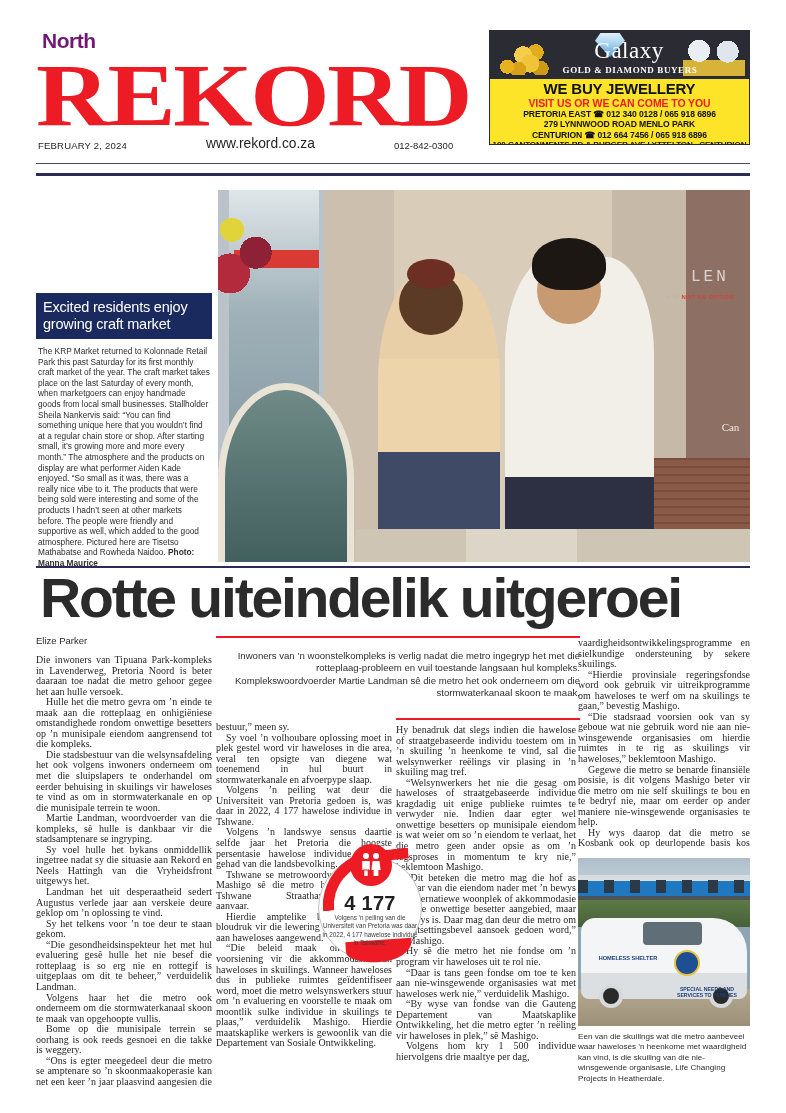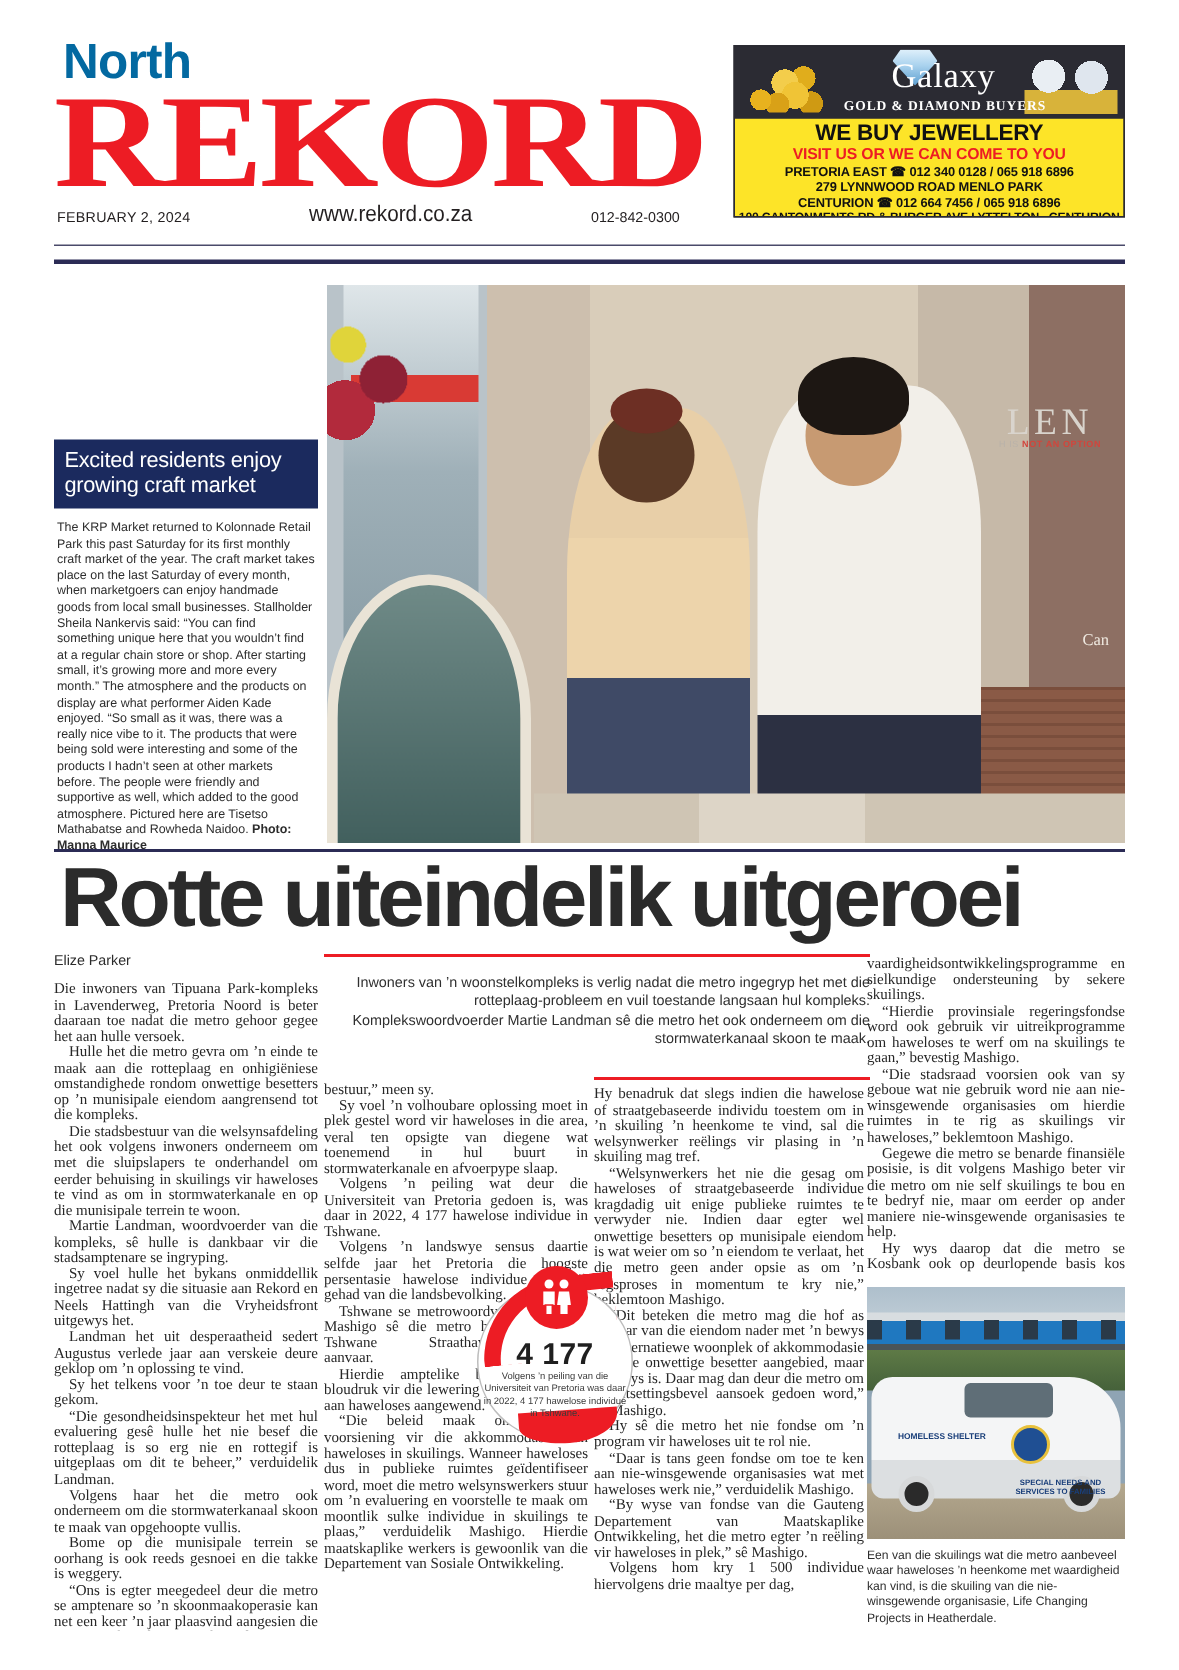--- a/index.html
+++ b/index.html
@@ -10,21 +10,21 @@
     -webkit-font-smoothing:antialiased;
     overflow:hidden;
   }
   .page{position:relative;width:786px;height:1113px;background:#fff;box-sizing:border-box;}
 
   
   .masthead{position:absolute;left:36px;top:24px;width:714px;height:128px;}
   .mast-left{position:absolute;left:0;top:0;width:448px;}
   .mast-north{
     font-family:"Liberation Sans", sans-serif;
-    font-weight:700;font-size:33px;line-height:34px;color:#0369a1;
+    font-weight:700;font-size:21px;line-height:34px;color:#701a75;
     letter-spacing:-0.5px;margin-left:6px;
   }
   .mast-rekord{
     font-family:"Liberation Serif", serif;
     font-weight:700;font-size:88px;line-height:80px;color:#ed1c24;
     letter-spacing:-2px;margin-top:-2px;
     transform:scaleX(1.16);transform-origin:left center;
   }
   .mast-rule-row{
     position:absolute;left:0;top:112px;width:448px;height:22px;
@@ -97,22 +97,22 @@
   }
   .pm-bg{position:absolute;inset:0;
     background:
       linear-gradient(90deg,#b9c3c9 0 20%, #cdbfae 20% 33%, #d9cdba 33% 74%, #c6b9a8 74% 88%, #8d6f63 88% 100%);
   }
   .pm-glassdoor{position:absolute;left:2%;top:0;width:17%;height:84%;
     background:linear-gradient(180deg,#dfe6e9 0%, #9fb0b8 40%, #7f949d 100%);}
   .pm-redstripe{position:absolute;left:3%;top:16%;width:16%;height:5%;background:#d93a34;}
   .pm-brick{position:absolute;left:79%;top:72%;width:21%;height:28%;
     background:repeating-linear-gradient(0deg,#8a5a46 0 6px,#7a4e3c 6px 8px);}
-  .pm-signtext{position:absolute;right:4%;top:21%;font-family:Liberation Serif, serif;
-    font-size:25px;color:#d9d4cd;letter-spacing:3px;text-align:center;}
+  .pm-signtext{position:absolute;right:4%;top:21%;font-family:Liberation Mono, monospace;
+    font-size:16px;color:#d9d4cd;letter-spacing:3px;text-align:center;}
   .pm-signsub{position:absolute;right:3%;top:28%;font-family:"Liberation Sans",sans-serif;
     font-size:6px;color:#b9b2a9;letter-spacing:.4px;}
   .pm-signsub b{color:#d2453c;}
   .pm-can{position:absolute;right:2%;top:62%;font-family:"Liberation Serif",serif;
     font-size:11px;color:#efe9e0;}
   .pm-mirror{position:absolute;left:0;top:52%;width:23%;height:48%;
     border:7px solid #e9e3d6;border-radius:50% 50% 0 0;
     background:linear-gradient(180deg,#6f8a87 0%, #405e5c 100%);}
   .pm-flowers{position:absolute;left:-1%;top:5%;width:18%;height:28%;
     background:

